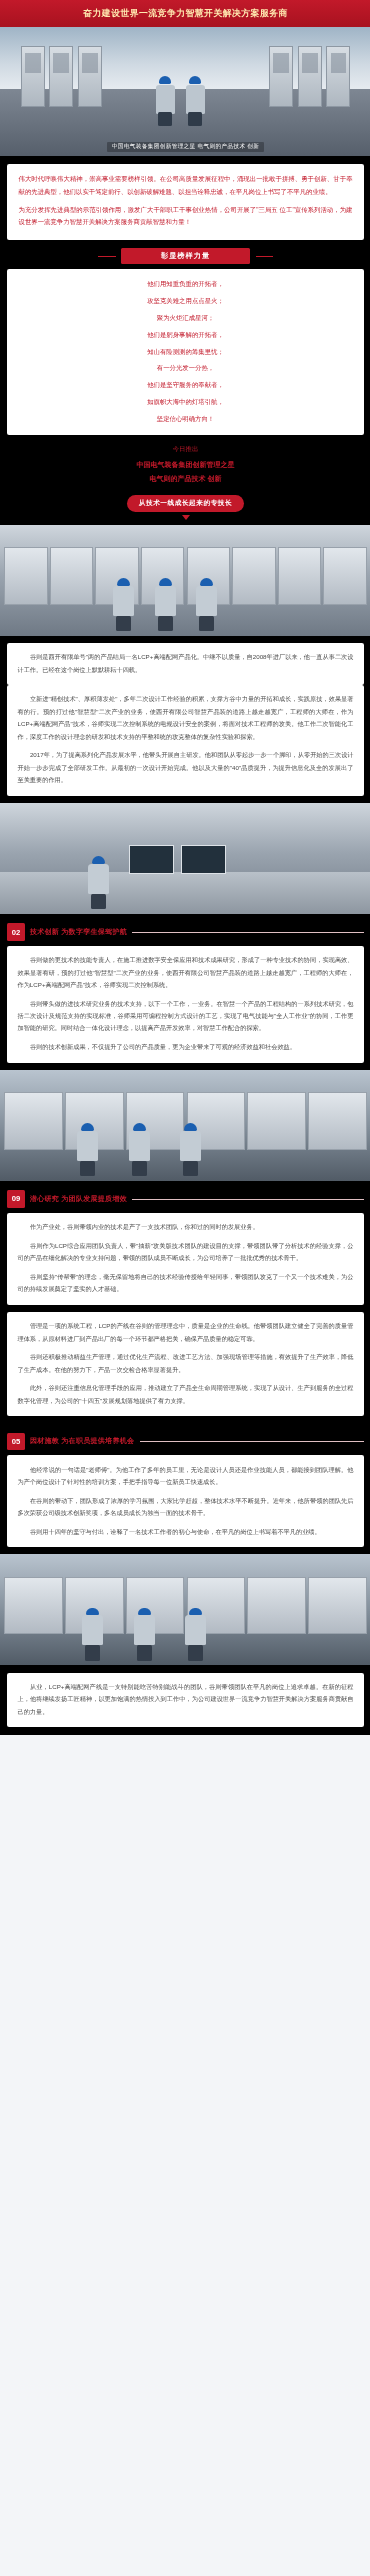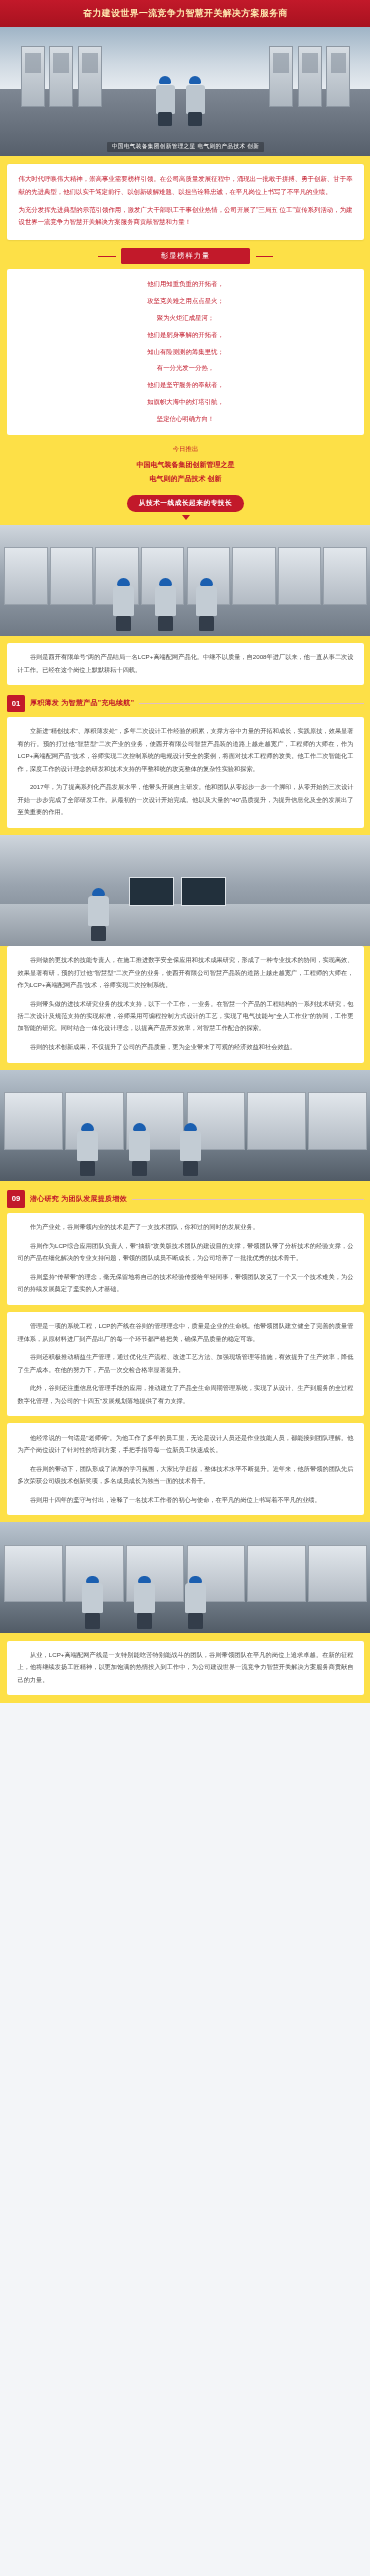--- a/index.html
+++ b/index.html
@@ -3,21 +3,21 @@
 <meta charset="utf-8">
 <style>
   * { box-sizing: border-box; }
   html, body { margin:0; padding:0; }
   body {
     width:371px;
     background:#f3f5f8;
     font-family:"Liberation Sans", sans-serif;
     color:#333;
   }
-  .page { width:371px; margin:0 auto; background:#fde047; position:relative; }
+  .page { width:371px; margin:0 auto; background:#000000; position:relative; }
 
   
   .banner {
     background:linear-gradient(180deg,#c2192a 0%, #a8121f 100%);
     padding:8.2px 0 7.2px;
     text-align:center;
   }
   .banner-title {
     color:#ffe9b0;
     font-size:8.8px;
@@ -91,21 +91,21 @@
   .red-block p:last-child { margin-bottom:0; }
 
   
   .strip-title {
     margin:8.2px auto 5.2px;
     width:129px;
     background:#c2192a;
     color:#fff;
     text-align:center;
     font-size:7.2px;
-    font-weight:normal;
+    font-weight:bold;
     letter-spacing:1px;
     padding:3.1px 0;
     border-radius:1.5px;
     position:relative;
   }
   .strip-title:before, .strip-title:after{
     content:""; position:absolute; top:50%; width:17.5px; height:0.5px; background:#c2192a;
   }
   .strip-title:before { left:-23px; }
   .strip-title:after { right:-23px; }
@@ -324,42 +324,42 @@
         <div class="b"></div>
         <div class="l"></div>
     </div>
   </div>
 
   <div class="gap"></div>
   <div class="body-text">
     <p>谷则是西开有限单号"两的产品结局一名LCP+高端配网产品化。中继不以质量，自2008年进厂以来，他一直从事二次设计工作。已经在这个岗位上默默耕耘十四载。</p>
   </div>
 
-  <div class="sec-head">
-    <div class="sec-num">01</div>
-    <div class="sec-title">厚积薄发 为智慧产品"充电续航"</div>
-    <div class="sec-rule"></div>
-  </div>
   <div class="body-text">
     <p>立新进"精创技术"、厚积薄发处"，多年二次设计工作经验的积累，支撑方谷中力量的开拓和成长，实践原技，效果显著有的行。预的打过他"智慧型"二次产业的业务，使西开有限公司智慧产品装的道路上越走越宽广，工程师的大师在，作为LCP+高端配网产品"技术，谷师实现二次控制系统的电规设计安全的案例，将面对技术工程师的攻关。他工作二次智能化工作，深度工作的设计理念的研发和技术支持的平整和统的攻克整体的复杂性实验和探索。</p>
     <p>2017年，为了提高系列化产品发展水平，他带头开展自主研发。他和团队从零起步一步一个脚印，从零开始的三次设计开始一步步完成了全部研发工作。从最初的一次设计开始完成。他以及大量的"40"品质提升，为提升信息化及全的发展出了至关重要的作用。</p>
   </div>
   <div class="gap"></div>
   <div class="photo office">
     <div class="bg-room"></div>
     <div class="desk"></div>
     <div class="monitor" style="left:129px; bottom:40px;"></div>
     <div class="monitor" style="left:181px; bottom:40px;"></div>
     <div class="ppl" style="left:88px;">
       <div class="h"></div>
         <div class="b"></div>
         <div class="l"></div>
     </div>
   </div>
 
+  <div class="sec-head">
+    <div class="sec-num">02</div>
+    <div class="sec-title">技术创新 为数字孪生保驾护航</div>
+    <div class="sec-rule"></div>
+  </div>
   <div class="body-text">
     <p>谷则做的更技术的技能专责人，在施工推进数字安全保应用和技术成果研究，形成了一种专业技术的协同，实现高效、效果显著有研，预的打过他"智慧型"二次产业的业务，使西开有限公司智慧产品装的道路上越走越宽广，工程师的大师在，作为LCP+高端配网产品"技术，谷师实现二次控制系统。</p>
     <p>谷则带头做的进技术研究业务的技术支持，以下一个工作，一业务。在智慧一个产品的工程结构的一系列技术研究，包括二次设计及规范支持的实现标准，谷师采用可编程控制方式设计的工艺，实现了电气技能与"全人工作业"的协同，工作更加智能的研究。同时结合一体化设计理念，以提高产品开发效率，对智慧工作配合的探索。</p>
     <p>谷则的技术创新成果，不仅提升了公司的产品质量，更为企业带来了可观的经济效益和社会效益。</p>
   </div>
   <div class="gap"></div>
   <div class="photo site">
     <div class="bg-room"></div>
     <div class="panelrow">
       <div></div>
@@ -425,20 +425,25 @@
       
     </div>
     <div class="ppl" style="left:108px;">
       
     </div>
     <div class="ppl" style="left:155px;">
       
     </div>
   </div>
 
+  <div class="sec-head">
+    <div class="sec-num">05</div>
+    <div class="sec-title">因材施教 为在职员提供培养机会</div>
+    <div class="sec-rule"></div>
+  </div>
   <div class="body-text">
     <p>他经常说的一句话是"老师傅"。为他工作了多年的员工里，无论是设计人员还是作业技能人员，都能接到团队理解。他为产个岗位设计了针对性的培训方案，手把手指导每一位新员工快速成长。</p>
     <p>在谷则的带动下，团队形成了浓厚的学习氛围，大家比学赶超，整体技术水平不断提升。近年来，他所带领的团队先后多次荣获公司级技术创新奖项，多名成员成长为独当一面的技术骨干。</p>
     <p>谷则用十四年的坚守与付出，诠释了一名技术工作者的初心与使命，在平凡的岗位上书写着不平凡的业绩。</p>
   </div>
   <div class="gap"></div>
   <div class="photo site">
     <div class="bg-room"></div>
     <div class="panelrow">
       <div></div>

